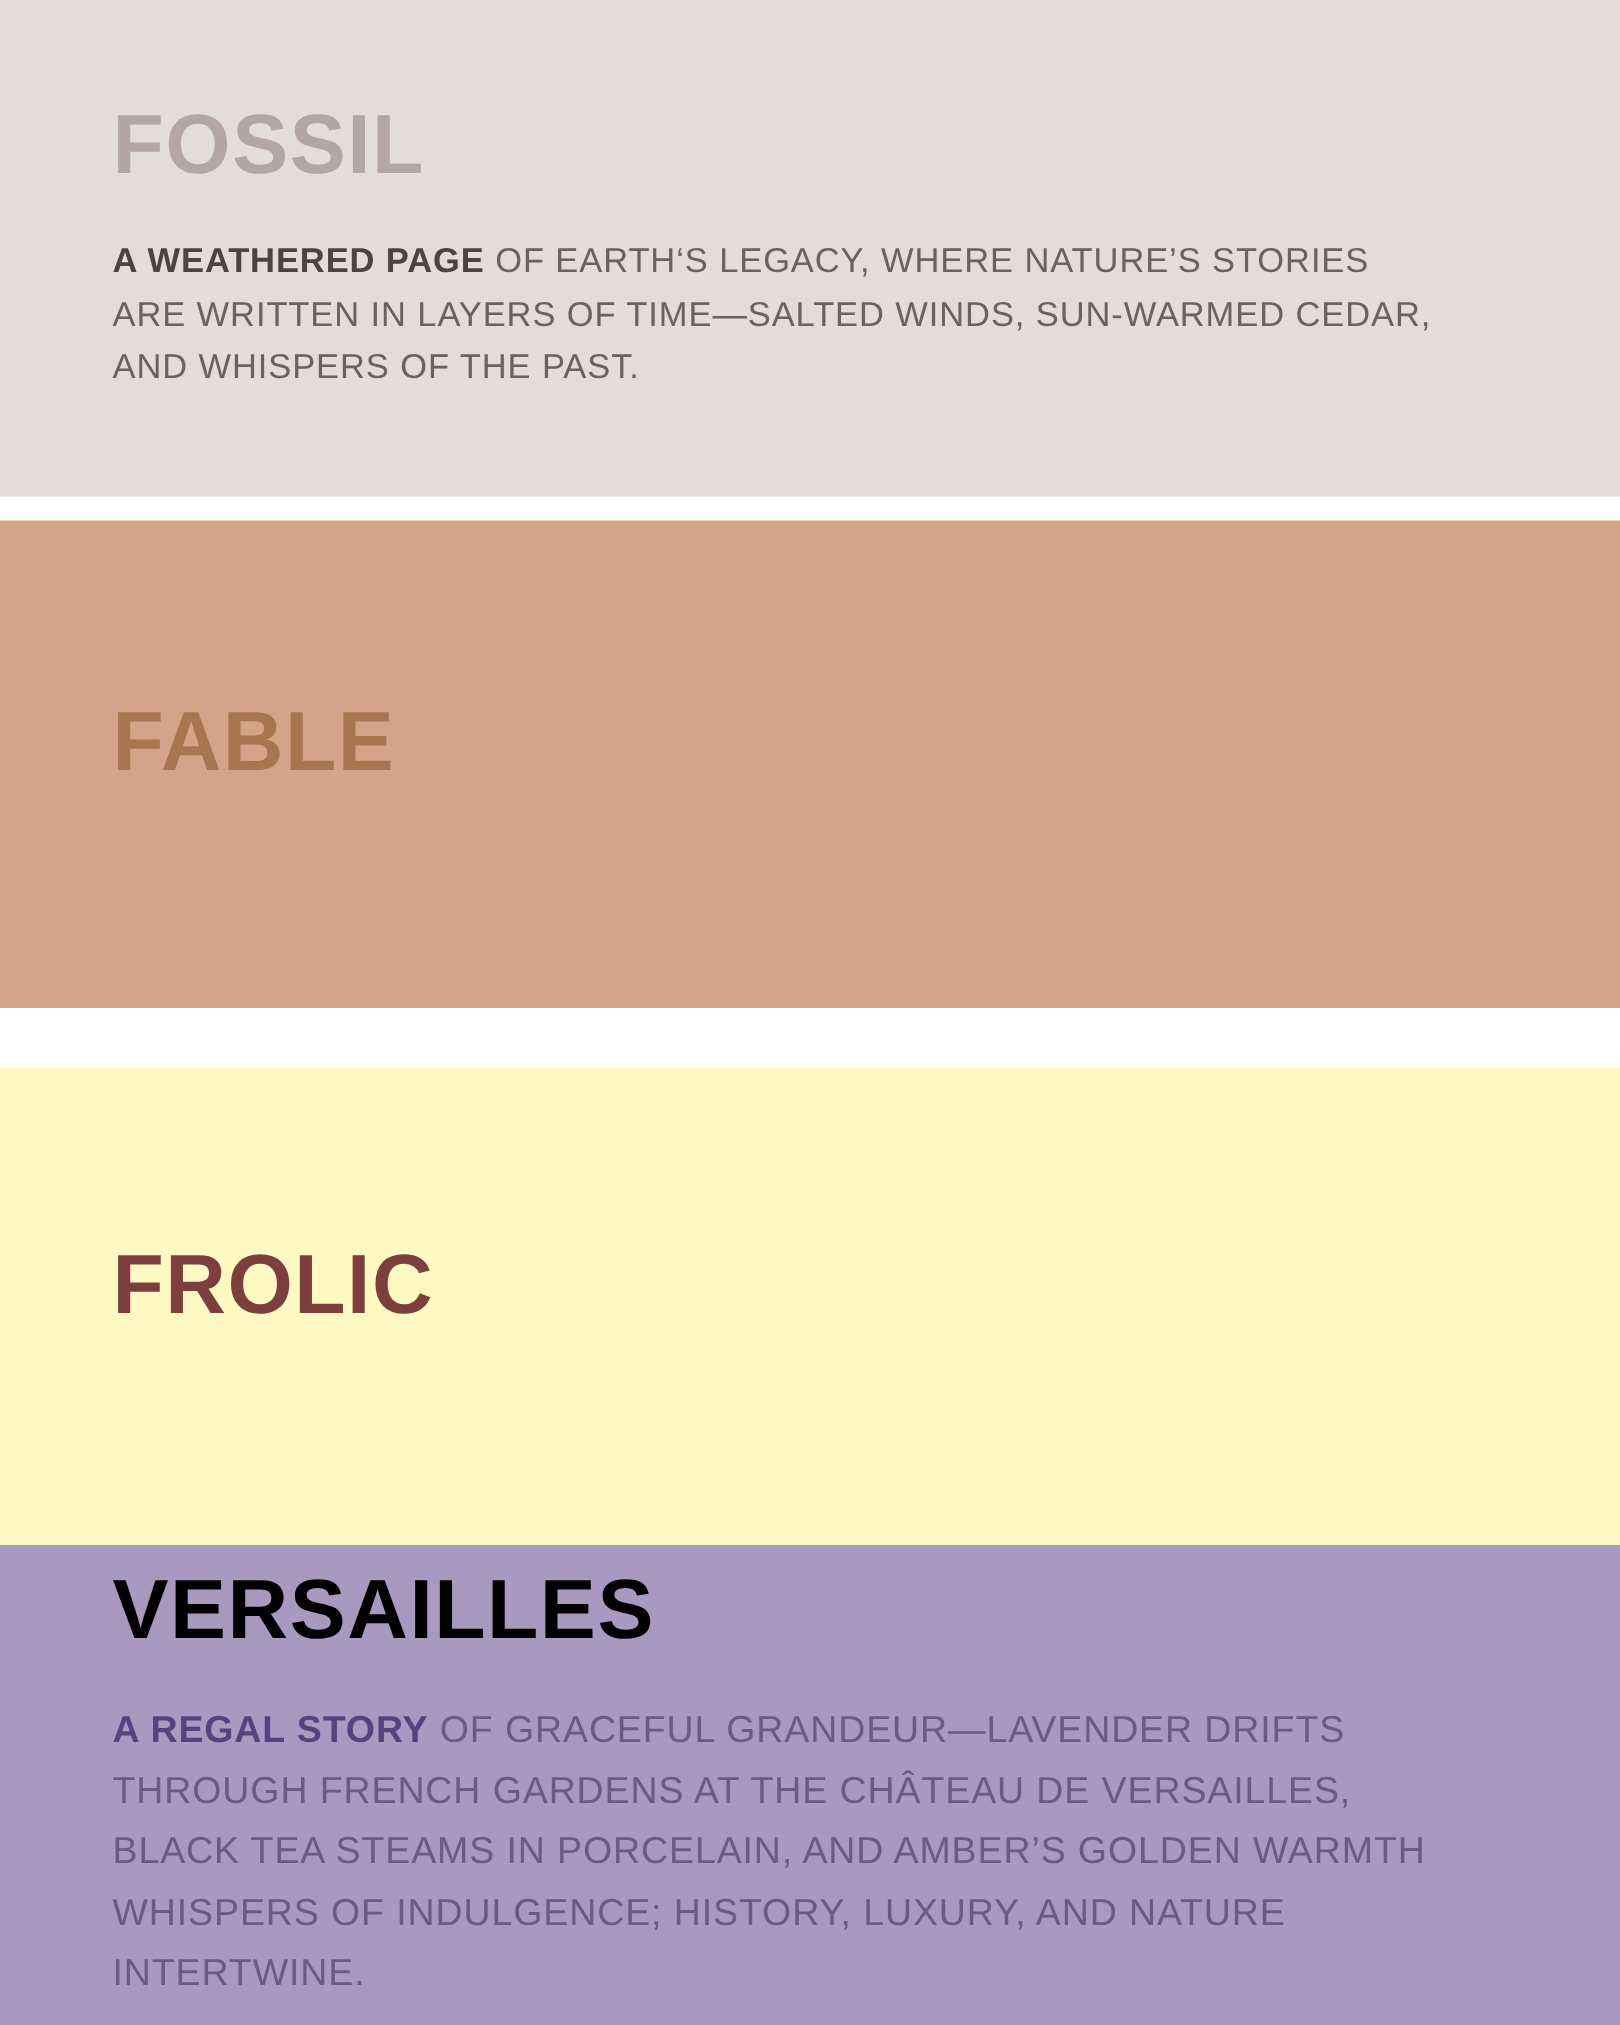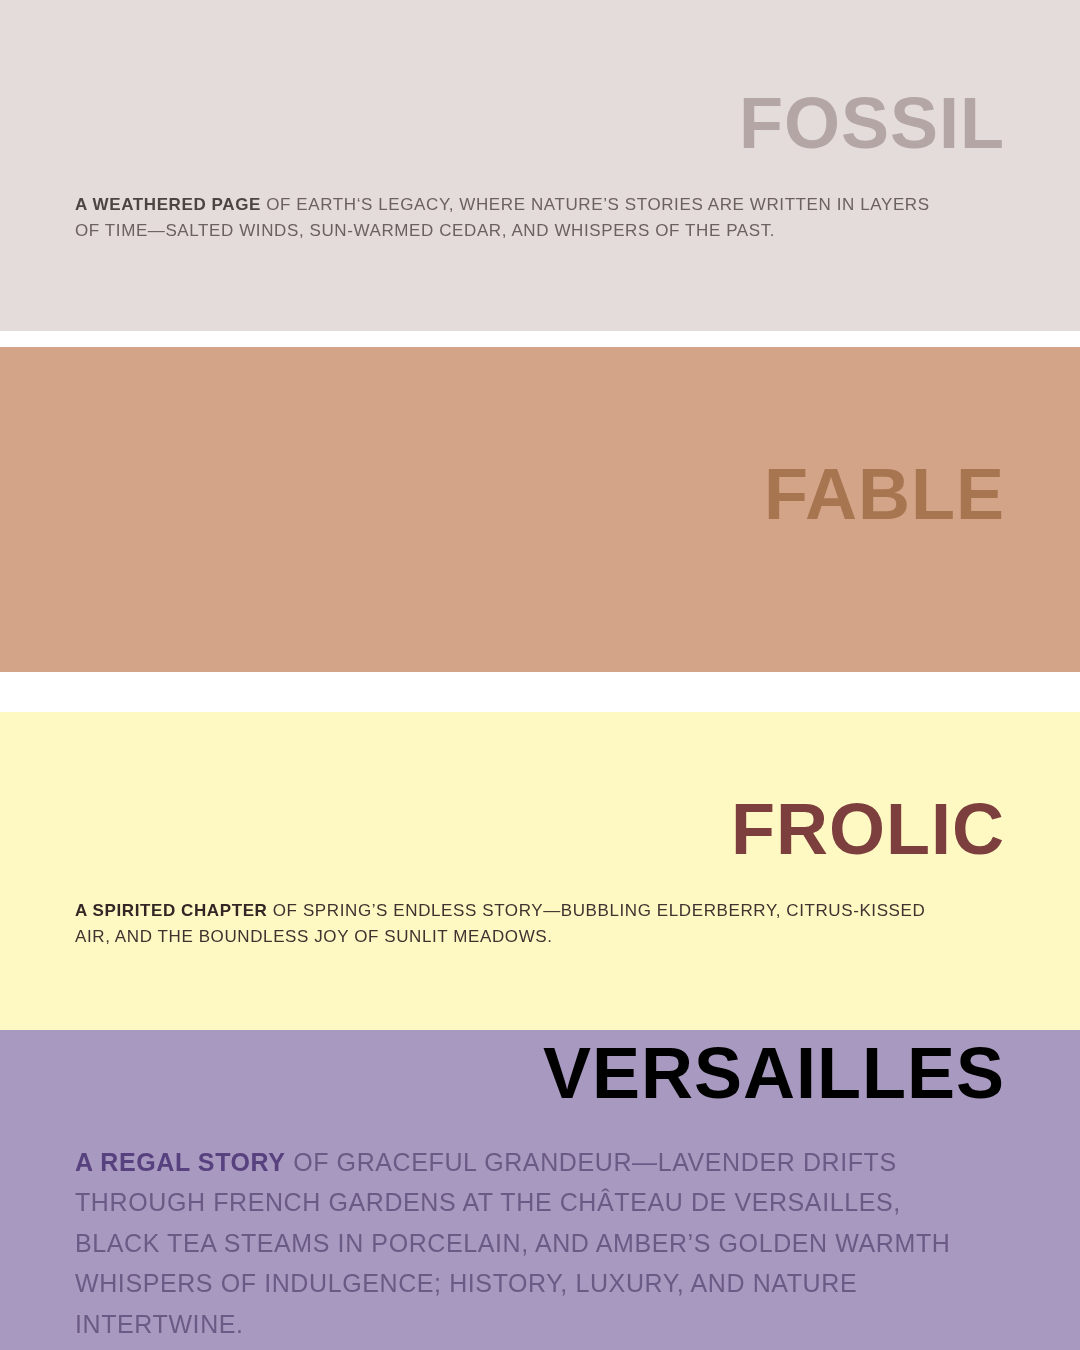--- a/index.html
+++ b/index.html
@@ -19,30 +19,29 @@
     height: 1350px;
   }
   .panel {
     box-sizing: border-box;
     padding: 0 75px;
     display: flex;
     flex-direction: column;
     justify-content: center;
   }
   .panel-title {
-    font-size: 72px;
+    font-size: 56px;
     font-weight: bold;
     letter-spacing: 1px;
     text-transform: uppercase;
     margin: 0 0 30px 0;
     line-height: 1.05;
-    text-align: right;
   }
   .panel-body {
-    font-size: 17px;
+    font-size: 23px;
     line-height: 1.55;
     letter-spacing: 0.6px;
     text-transform: uppercase;
     margin: 0;
     max-width: 880px;
   }
   .panel-body .lead {
     font-weight: bold;
   }
 
@@ -94,21 +93,20 @@
     <h1 class="panel-title">FOSSIL</h1>
     <p class="panel-body"><span class="lead">A WEATHERED PAGE</span><span> OF EARTH‘S LEGACY, WHERE NATURE’S STORIES ARE WRITTEN IN LAYERS OF TIME—SALTED WINDS, SUN-WARMED CEDAR, AND WHISPERS OF THE PAST.</span></p>
   </section>
 
   <section class="panel" id="panel-fable">
     <h1 class="panel-title">FABLE</h1>
   </section>
 
   <section class="panel" id="panel-frolic">
     <h1 class="panel-title">FROLIC</h1>
-    <p class="panel-body"><span class="lead">A SPIRITED CHAPTER</span><span> OF SPRING’S ENDLESS STORY—BUBBLING ELDERBERRY, CITRUS-KISSED AIR, AND THE BOUNDLESS JOY OF SUNLIT MEADOWS.</span></p>
   </section>
 
   <section class="panel" id="panel-versailles">
     <h1 class="panel-title">VERSAILLES</h1>
     <p class="panel-body"><span class="lead">A REGAL STORY</span><span> OF GRACEFUL GRANDEUR—LAVENDER DRIFTS THROUGH FRENCH GARDENS AT THE CHÂTEAU DE VERSAILLES, BLACK TEA STEAMS IN PORCELAIN, AND AMBER’S GOLDEN WARMTH WHISPERS OF INDULGENCE; HISTORY, LUXURY, AND NATURE INTERTWINE.</span></p>
   </section>
 
 </div>
 
 </body></html>

